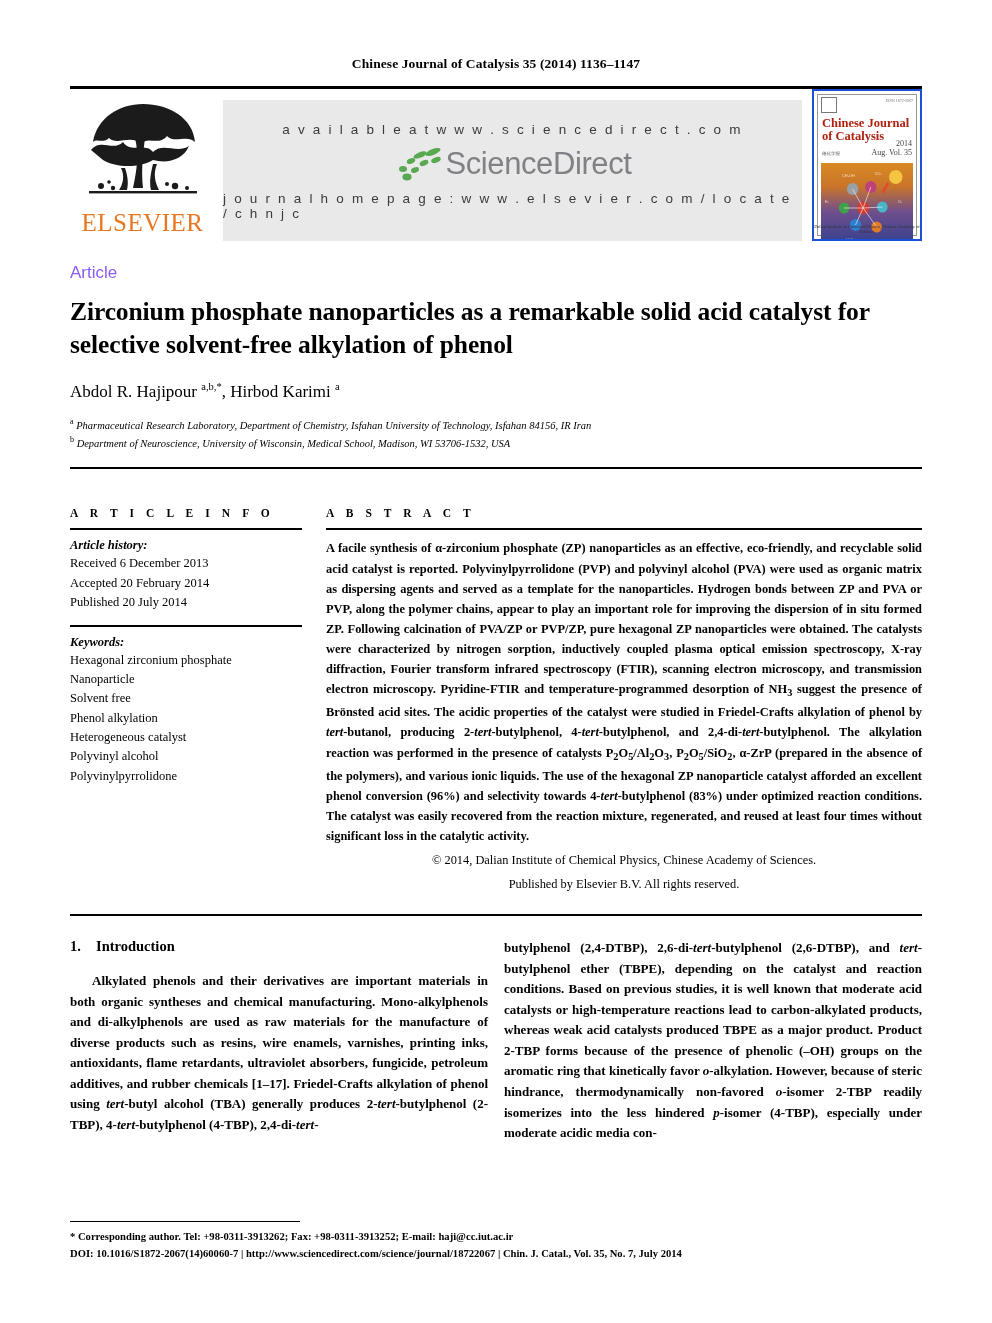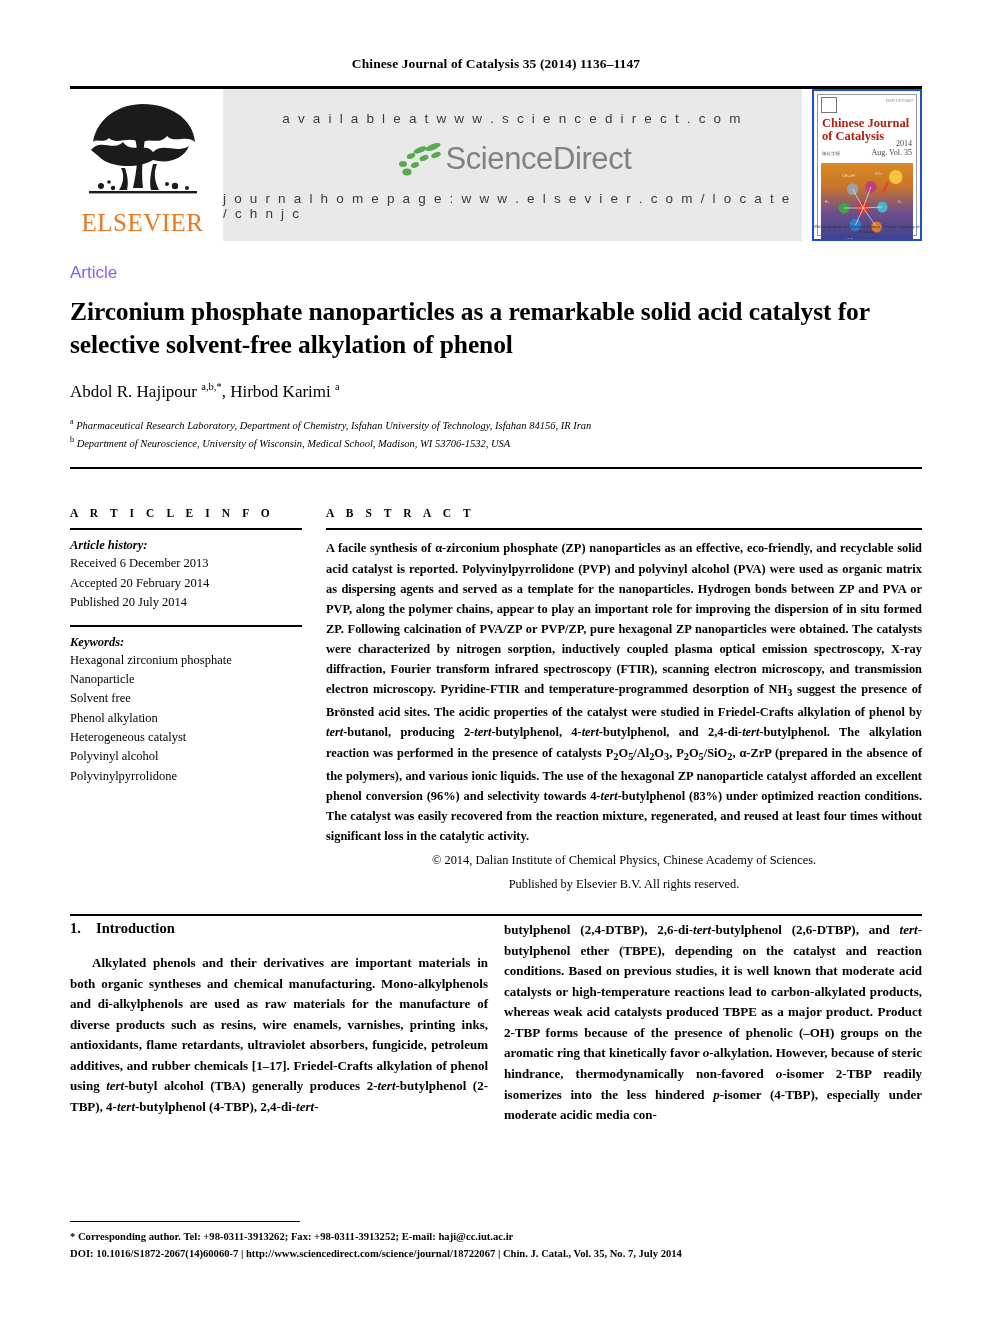--- a/index.html
+++ b/index.html
@@ -60,21 +60,21 @@
     font-family: "Liberation Serif", serif;
     font-size: 25px;
     letter-spacing: 0.5px;
     color: #E87722;
     line-height: 1;
     margin-top: 8px;
   }
   .sd-band {
     flex: 1 1 auto;
     background: #e9e9e9;
-    margin: 0 10px 0 8px;
+    margin: 11px 10px 0 8px;
     display: flex;
     flex-direction: column;
     align-items: center;
     justify-content: space-between;
     padding: 22px 0 20px 0;
     box-sizing: border-box;
   }
   .sd-available {
     font-family: "Liberation Sans", sans-serif;
     font-size: 13.5px;
@@ -209,21 +209,21 @@
     text-align: center;
     font-weight: normal;
     margin-top: 4px;
   }
 
   
   .rule-thick2 { border-top: 2.5px solid #000; margin-top: 20px; }
   .body-cols {
     display: flex;
     gap: 16px;
-    margin-top: 4px;
+    margin-top: 22px;
   }
   .bcol { flex: 1 1 0; }
   .h1 {
     font-size: 14.5px; font-weight: bold; margin: 0 0 16px 0;
   }
   .h1 .num { display:inline-block; width: 26px; }
   .body-p {
     font-size: 13px;
     line-height: 1.58;
     text-align: justify;

